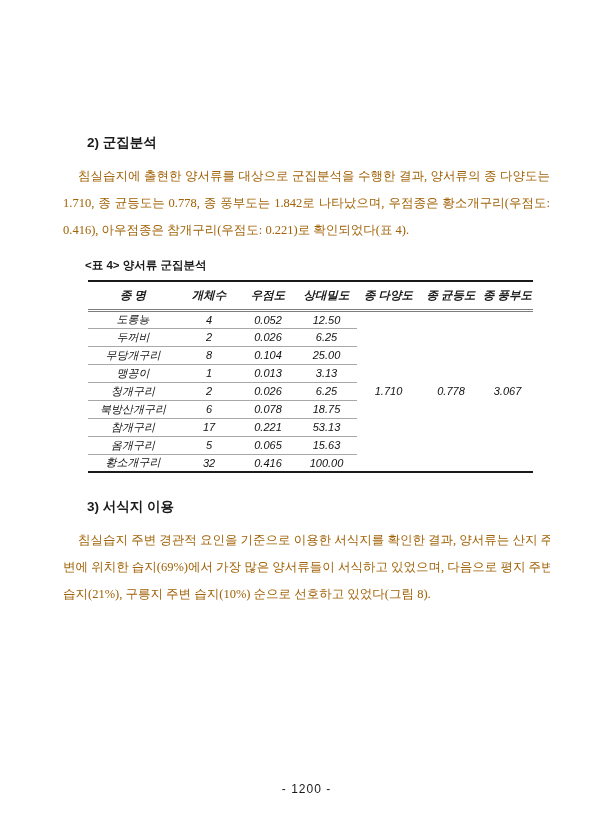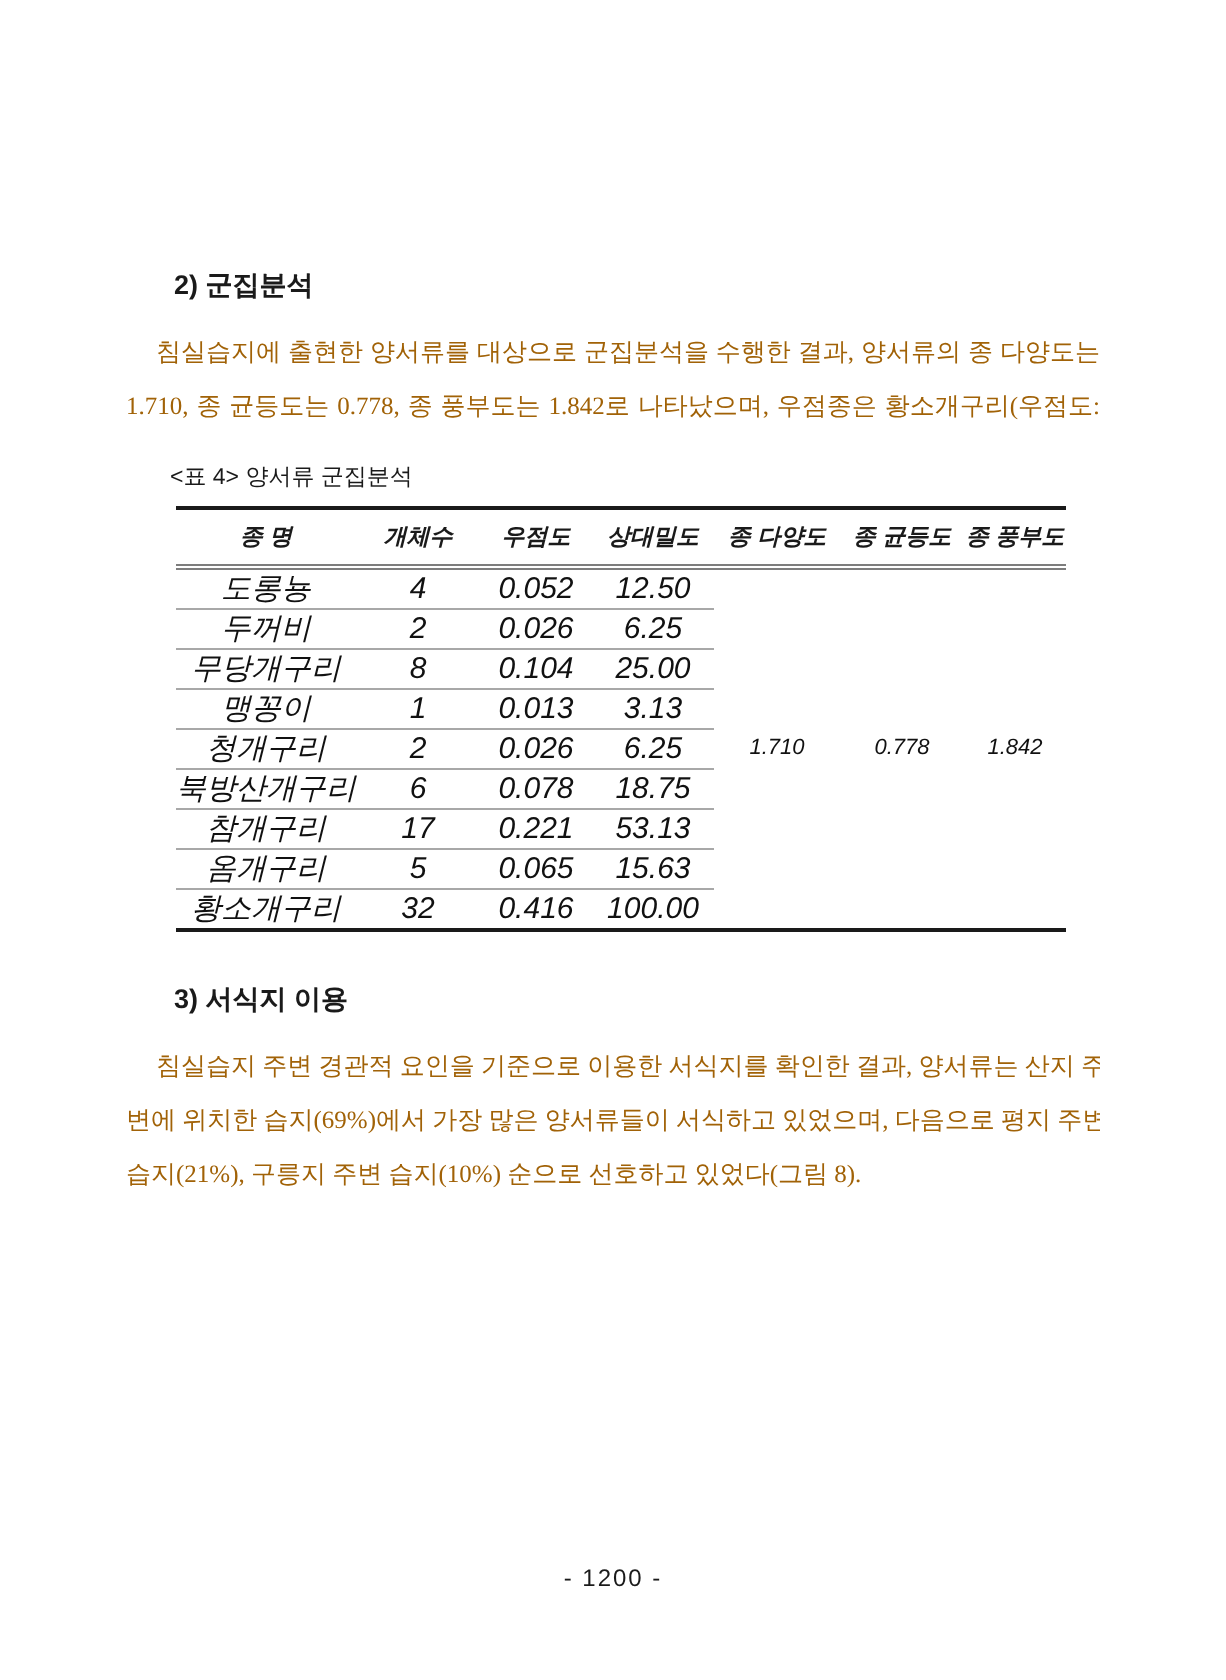--- a/index.html
+++ b/index.html
@@ -39,20 +39,21 @@
     overflow: hidden;
   }
   .para .line.first { text-indent: 15px; }
   .para .line.last { text-align-last: left; }
   .table-caption {
     margin-top: 14px;
     margin-left: 22px;
     font-family: "Liberation Sans", sans-serif;
     font-size: 11.5px;
     color: #1a1a1a;
+    font-weight: bold;
   }
   table.data-table {
     margin-top: 7px;
     margin-left: 25px;
     width: 445px;
     table-layout: fixed;
     border-collapse: collapse;
     font-family: "Liberation Sans", sans-serif;
     border-top: 2px solid #1a1a1a;
     border-bottom: 2px solid #1a1a1a;
@@ -61,21 +62,21 @@
   table.data-table thead th {
     font-size: 11.5px;
     font-weight: bold;
     height: 29px;
     text-align: center;
     vertical-align: middle;
     border-bottom: 3px double #7d7d7d;
     color: #1a1a1a;
   }
   table.data-table tbody td {
-    font-size: 15px;
+    font-size: 11px;
     height: 18px;
     text-align: center;
     vertical-align: middle;
     color: #111111;
   }
   table.data-table tbody td.sep { border-bottom: 1px solid #a8a8a8; }
   table.data-table tbody tr:last-child td.sep { border-bottom: none; }
   table.data-table td.merged {
     vertical-align: middle;
     border: none;
@@ -95,20 +96,21 @@
 </head>
 <body>
 
 <div class="content">
 
   <div class="section-heading heading-1">2) 군집분석</div>
 
   <div class="para">
     <span class="line first">침실습지에 출현한 양서류를 대상으로 군집분석을 수행한 결과, 양서류의 종 다양도는</span>
     <span class="line">1.710, 종 균등도는 0.778, 종 풍부도는 1.842로 나타났으며, 우점종은 황소개구리(우점도:</span>
+    <span class="line last">0.416), 아우점종은 참개구리(우점도: 0.221)로 확인되었다(표 4).</span>
   </div>
 
   <div class="table-caption">&lt;표 4&gt; 양서류 군집분석</div>
 
   <table class="data-table">
     <colgroup>
       <col style="width:90px">
         <col style="width:62px">
         <col style="width:56px">
         <col style="width:61px">
@@ -128,21 +130,21 @@
       </tr>
     </thead>
     <tbody>
       <tr>
         <td class="sep">도롱뇽</td>
         <td class="sep">4</td>
         <td class="sep">0.052</td>
         <td class="sep">12.50</td>
         <td class="merged" rowspan="9">1.710</td>
         <td class="merged" rowspan="9">0.778</td>
-        <td class="merged" rowspan="9">1.842</td>
+        <td class="merged" rowspan="9">3.067</td>
       </tr>
       <tr>
         <td class="sep">두꺼비</td>
         <td class="sep">2</td>
         <td class="sep">0.026</td>
         <td class="sep">6.25</td>
       </tr>
       <tr>
         <td class="sep">무당개구리</td>
         <td class="sep">8</td>

